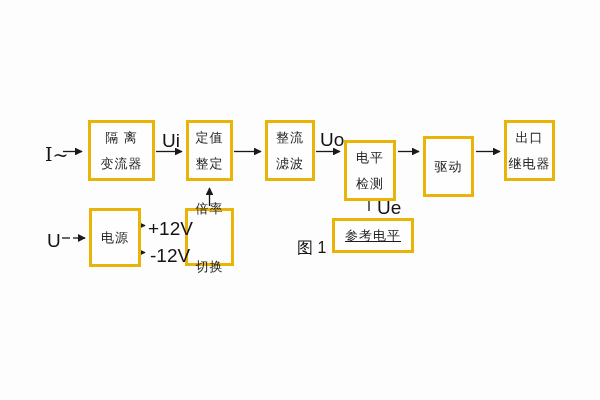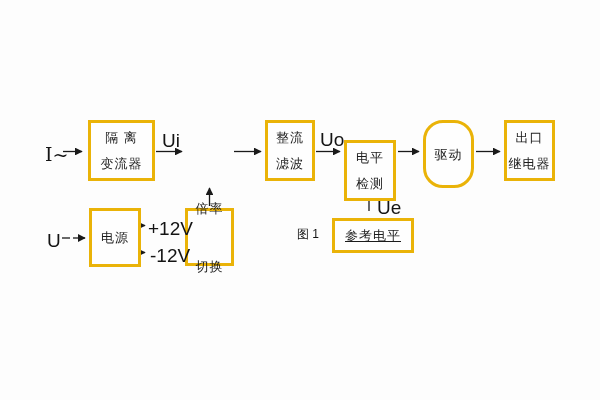--- a/index.html
+++ b/index.html
@@ -60,32 +60,36 @@
       <line x1="209.5" y1="206" x2="209.5" y2="188" marker-end="url(#arrow)"></line>
       <line x1="369" y1="211" x2="369" y2="191" marker-end="url(#arrow)"></line>
     </g>
   </svg>
 
   <div class="block" style="left:88px; top:120px; width:67px; height:61px;">
     <span>隔 离</span>
     <span>变流器</span>
   </div>
 
+  <div class="block" style="left:186px; top:120px; width:47px; height:61px;">
+    <span>定值</span>
+    <span>整定</span>
+  </div>
 
   <div class="block" style="left:265px; top:120px; width:50px; height:61px;">
     <span>整流</span>
     <span>滤波</span>
   </div>
 
   <div class="block" style="left:344px; top:120px; width:52px; height:61px;margin-top:20px;">
     <span>电平</span>
     <span>检测</span>
   </div>
 
-  <div class="block" style="left:423px; top:120px; width:51px; height:68px;border-radius:20px;">
+  <div class="block" style="left:423px; top:136px; width:51px; height:61px;">
     <span>驱动</span>
   </div>
 
   <div class="block" style="left:504px; top:120px; width:51px; height:61px;">
     <span>出口</span>
     <span>继电器</span>
   </div>
 
   <div class="block" style="left:89px; top:208px; width:52px; height:59px;">
     <span>电源</span>
@@ -101,15 +105,15 @@
   </div>
 
   <span class="lbl serif" style="left:45px; top:145px;">I~</span>
   <span class="lbl" style="left:162px; top:131px;">Ui</span>
   <span class="lbl" style="left:320px; top:130px;">Uo</span>
   <span class="lbl" style="left:377px; top:198px;">Ue</span>
   <span class="lbl" style="left:47px; top:231px;">U</span>
   <span class="lbl" style="left:148px; top:219px;">+12V</span>
   <span class="lbl" style="left:150px; top:246px;">-12V</span>
 
-  <span class="lbl" style="left:297px; top:228px; font-size:12px;">图 1</span>
+  <span class="lbl" style="left:297px; top:240px; font-size:16px;">图 1</span>
 
 </div>
 
 </body></html>

